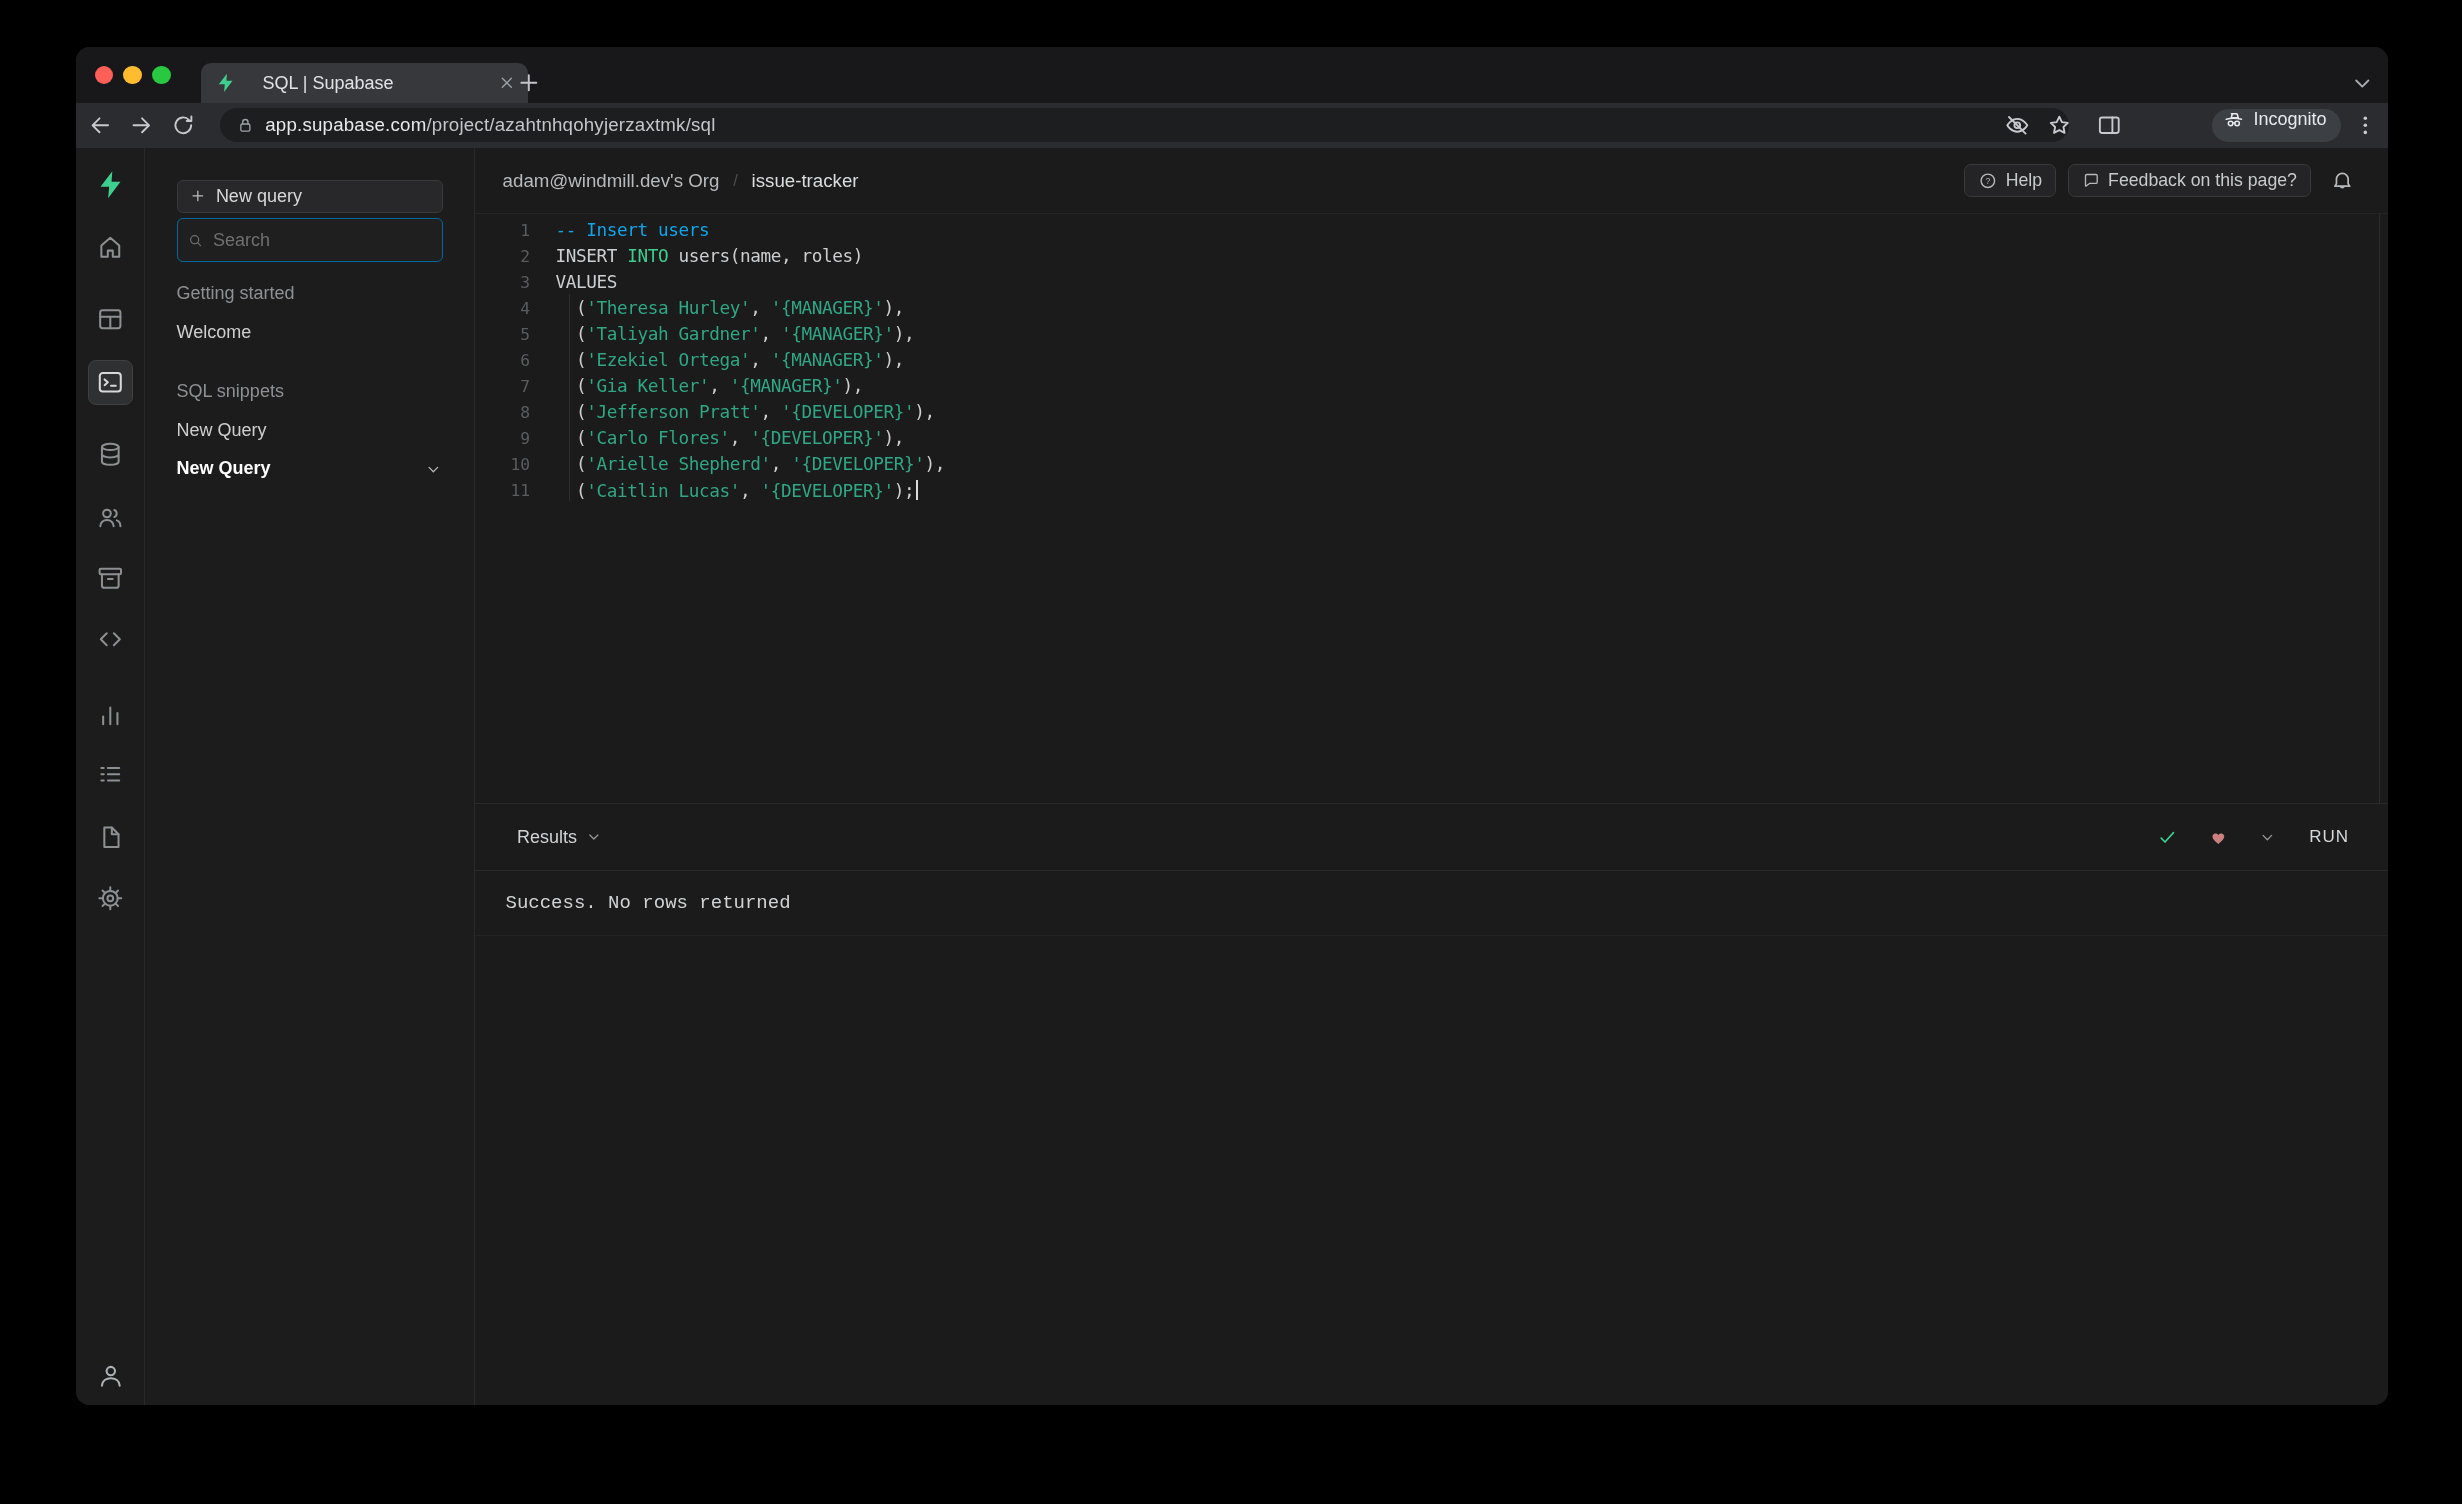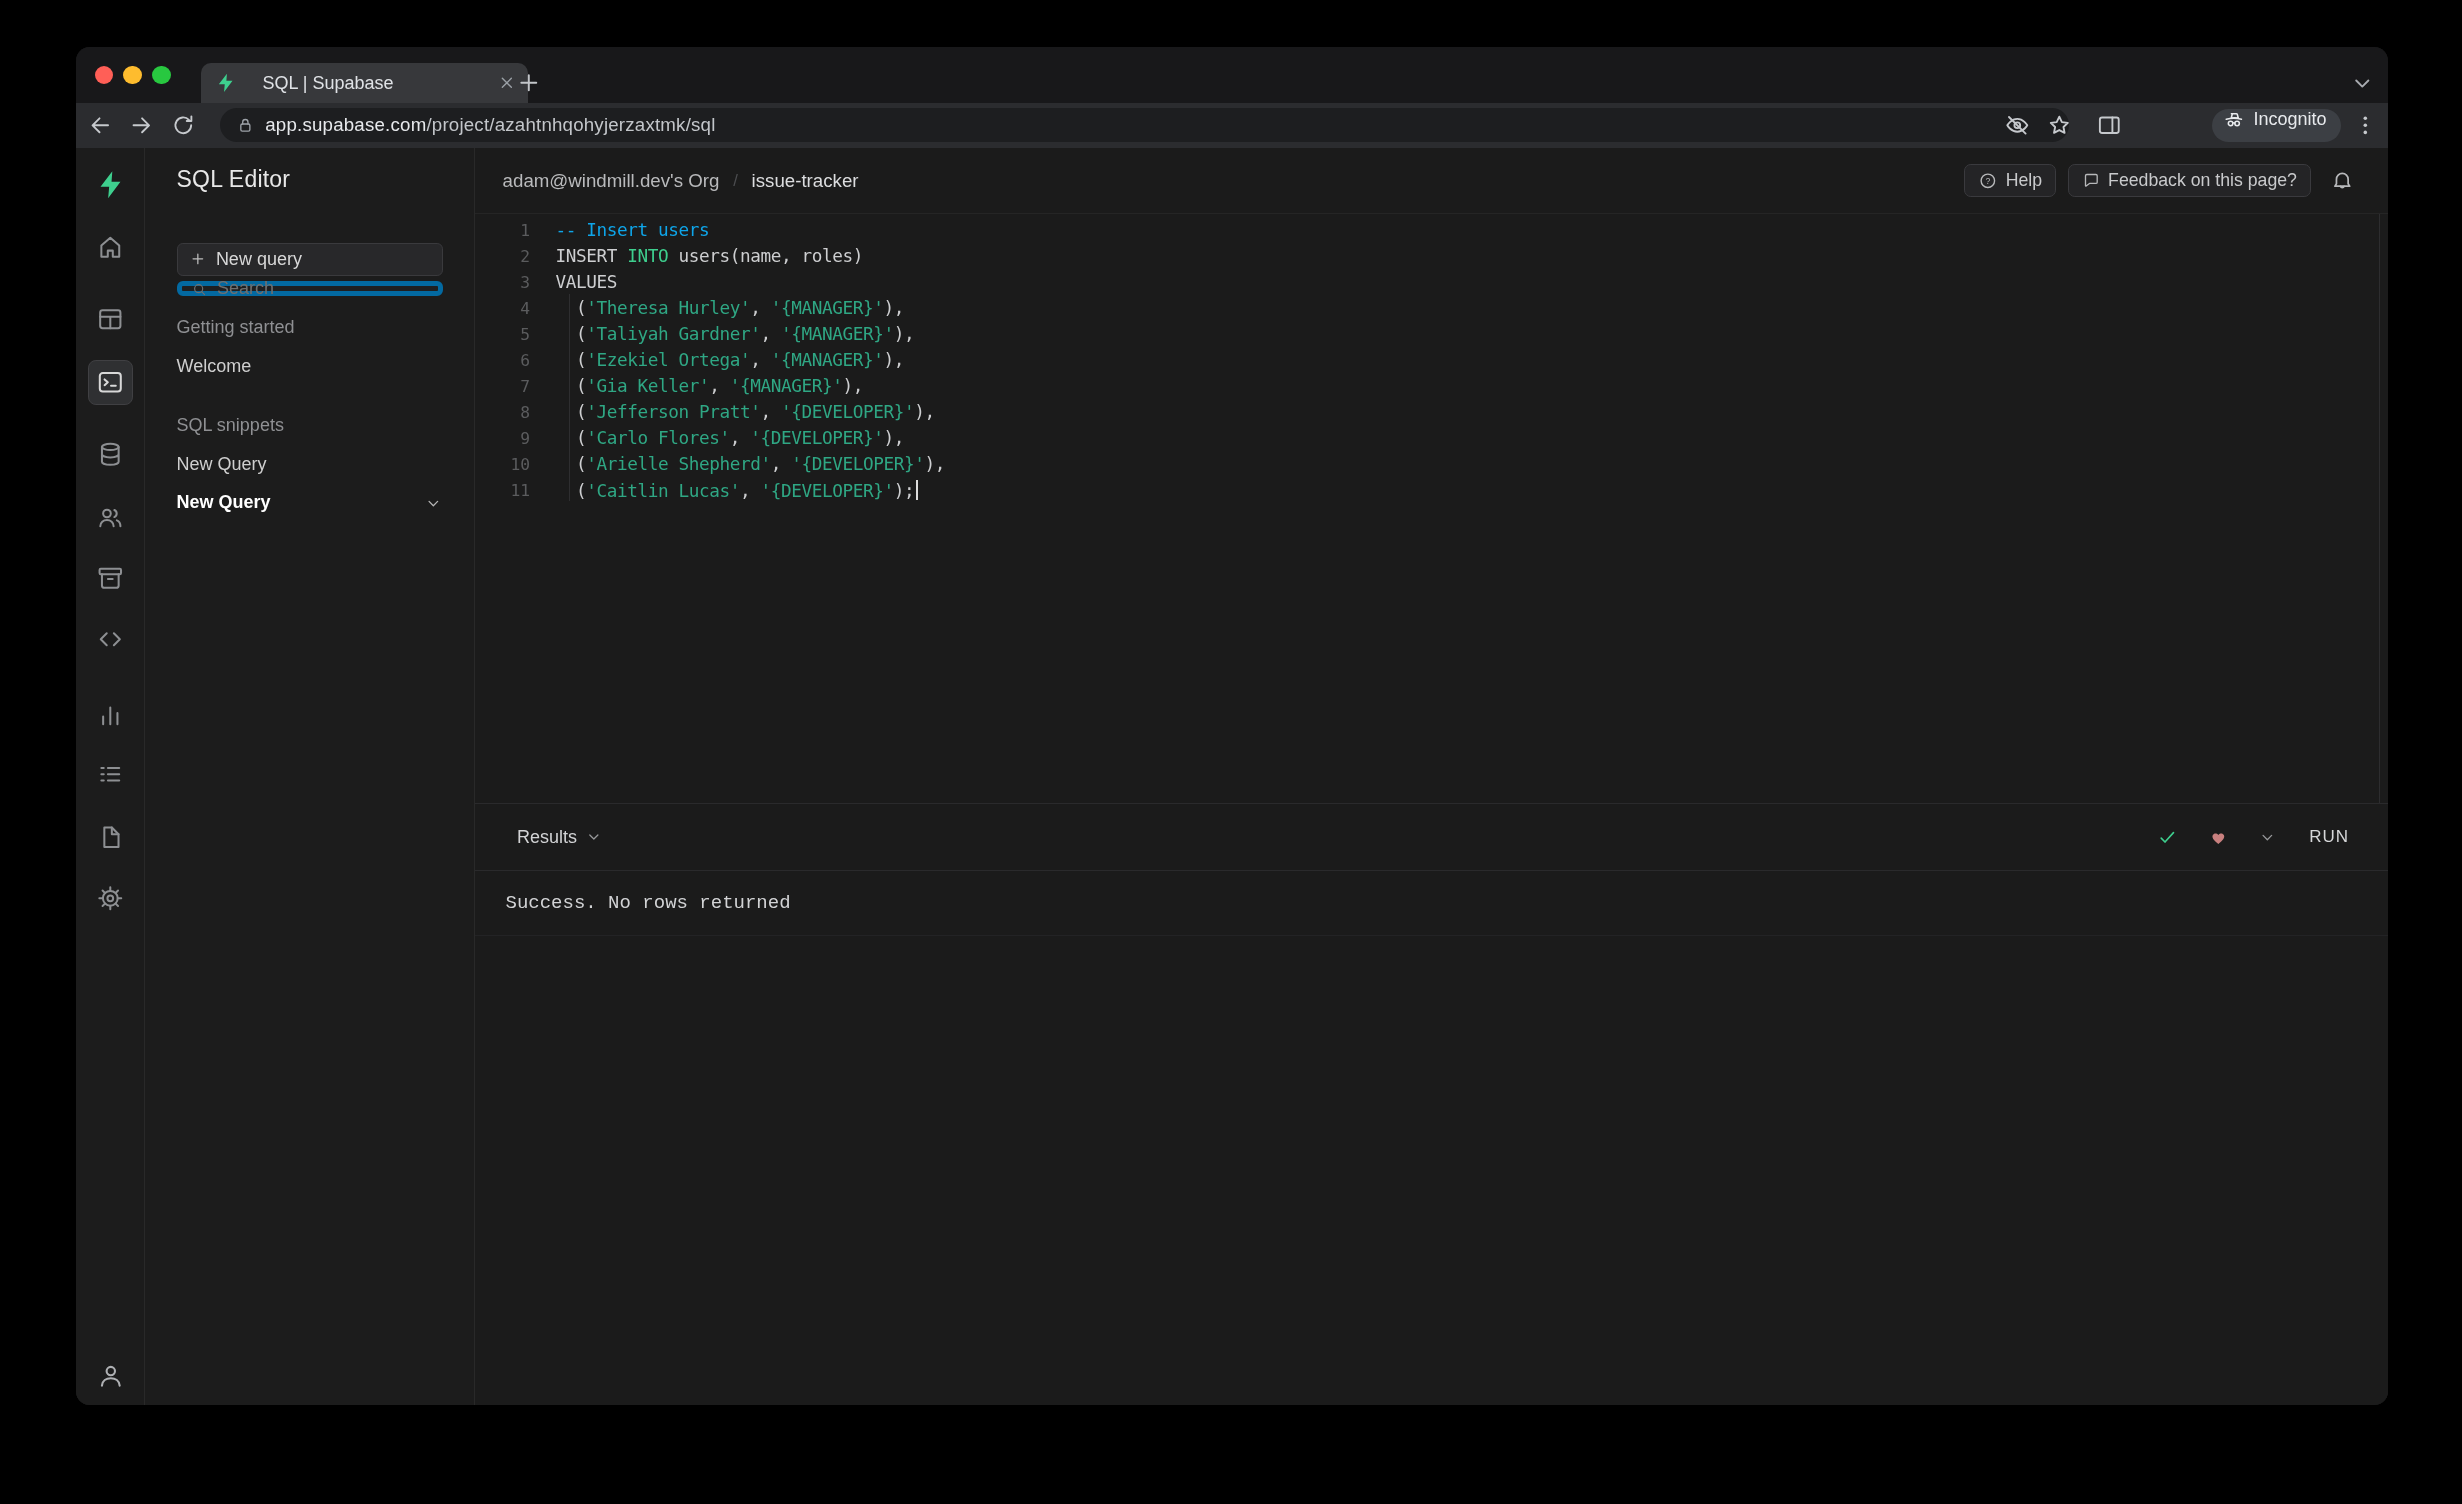--- a/index.html
+++ b/index.html
@@ -50,21 +50,21 @@
   .rail-item.active{background:#2f3032;border:1px solid #404043;color:#d8d8d8}
   .rail-ic{width:28.6px;height:28.6px}
   .rail-account{position:absolute;left:19.7px;bottom:14.8px;width:29.6px;height:29.6px;color:#aeb0b3}
 
   .sidebar{width:330px;flex:none;background:#1c1c1c;border-right:1px solid #292929;
     padding:0 31.5px;display:flex;flex-direction:column}
   .side-title-row{height:63px;display:flex;align-items:center;font-size:23px;color:#e8e8e8;letter-spacing:0.2px}
   .btn-newquery{margin-top:31.5px;height:33px;background:#28282a;border:1px solid #3a3a3d;border-radius:5.9px;
     display:flex;align-items:center;gap:8.9px;padding:0 11.8px;color:#d8d8d8;font-size:18px}
   .plus-ic{width:17.7px;height:17.7px;color:#bdbdbd}
-  .search-box{margin-top:5.9px;height:15px;border:5px solid #0369a1;border-radius:5.9px;background:#1f1f20;
+  .search-box{margin-top:5.9px;height:44px;border:1px solid #0369a1;border-radius:5.9px;background:#1f1f20;
     display:flex;align-items:center;gap:8.9px;padding:0 9.9px}
   .search-ic{width:16.7px;height:16.7px;color:#707070}
   .placeholder{font-size:18px;color:#6f6f6f}
   .side-label{margin-top:15.8px;height:31.5px;display:flex;align-items:center;font-size:18px;color:#8f9093}
   .side-item + .side-label{margin-top:27.6px}
   .side-item{margin-top:5.9px;height:33px;display:flex;align-items:center;justify-content:space-between;
     font-size:18px;color:#cfcfcf}
   .side-item.active{color:#fff;font-weight:700}
   .item-chev{width:18.7px;height:18.7px;color:#b5b5b5}
 
@@ -308,23 +308,20 @@
         </div>
       <span class="ic rail-account">
           <svg viewBox="0 0 24 24" fill="none" stroke="currentColor" stroke-width="1.7" stroke-linecap="round" stroke-linejoin="round">
             <circle cx="12" cy="8.2" r="3.4"></circle>
             <path d="M4.8 20c.4-3.9 3.4-6 7.2-6s6.8 2.1 7.2 6"></path>
           </svg>
         </span>
     </nav>
 
     <aside class="sidebar">
-      <div class="side-title-row">
-        <span>SQL Editor</span>
-      </div>
       <button class="btn-newquery">
         <span class="ic plus-ic">
             <svg viewBox="0 0 24 24" fill="none" stroke="currentColor" stroke-width="1.7" stroke-linecap="round" stroke-linejoin="round">
               <path d="M12 5.5v13M5.5 12h13"></path>
             </svg>
           </span>
         <span>New query</span>
       </button>
       <div class="search-box">
         <span class="ic search-ic">

